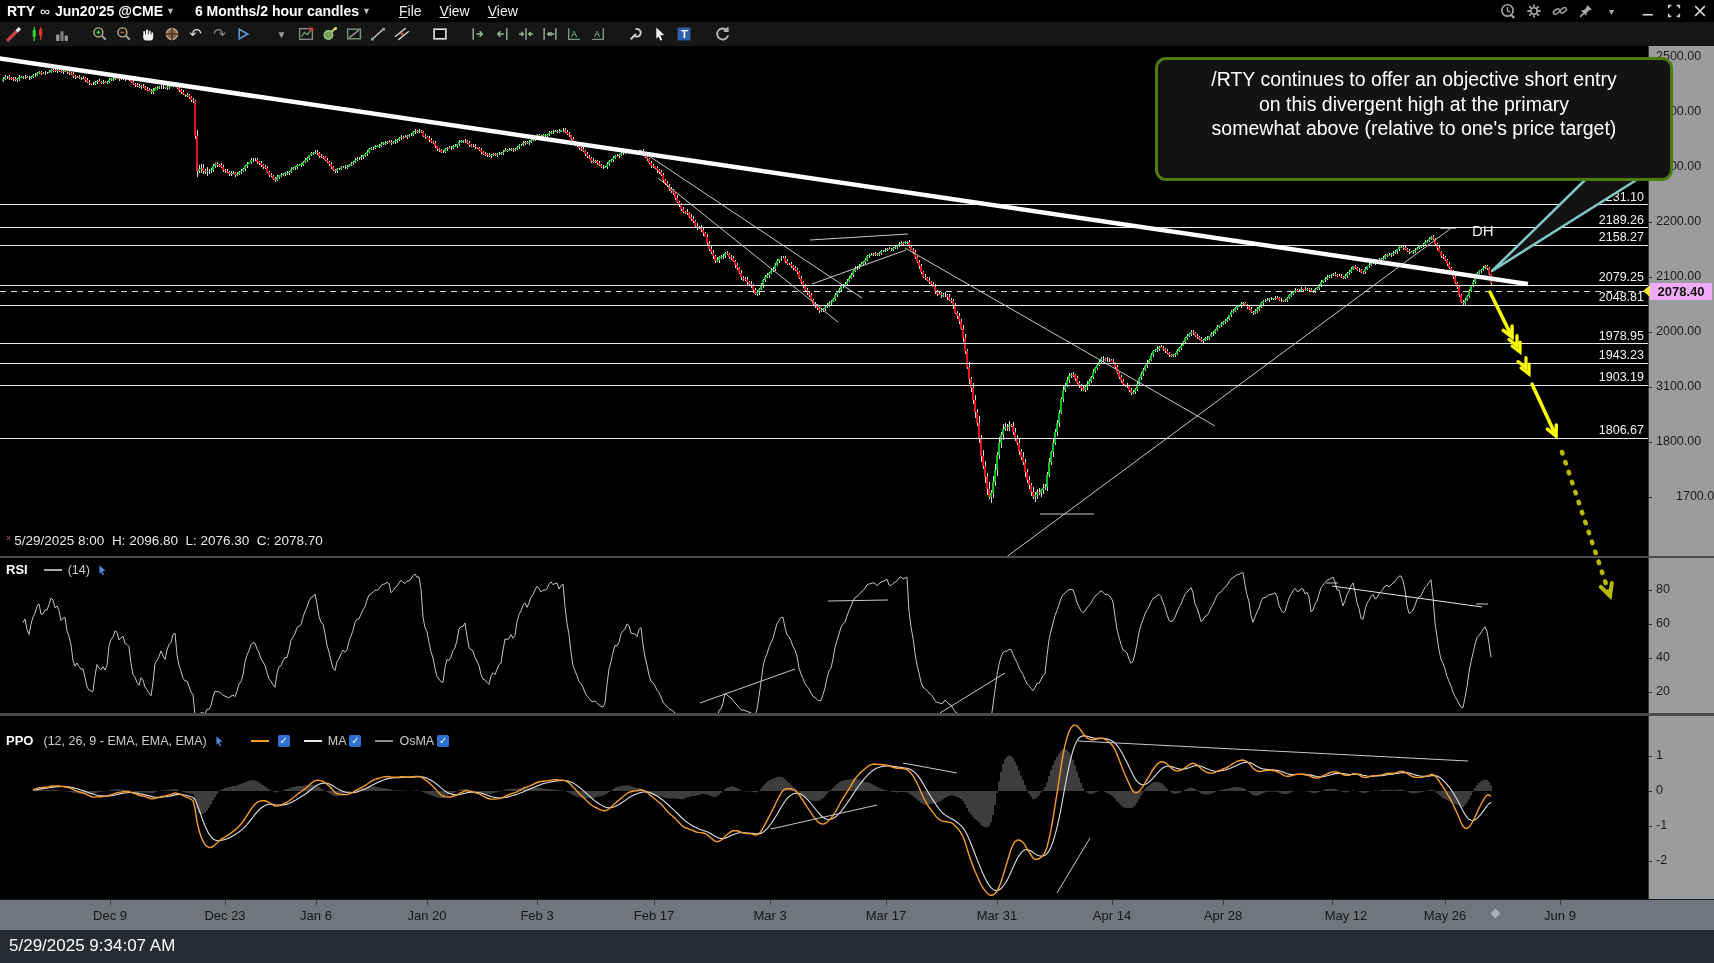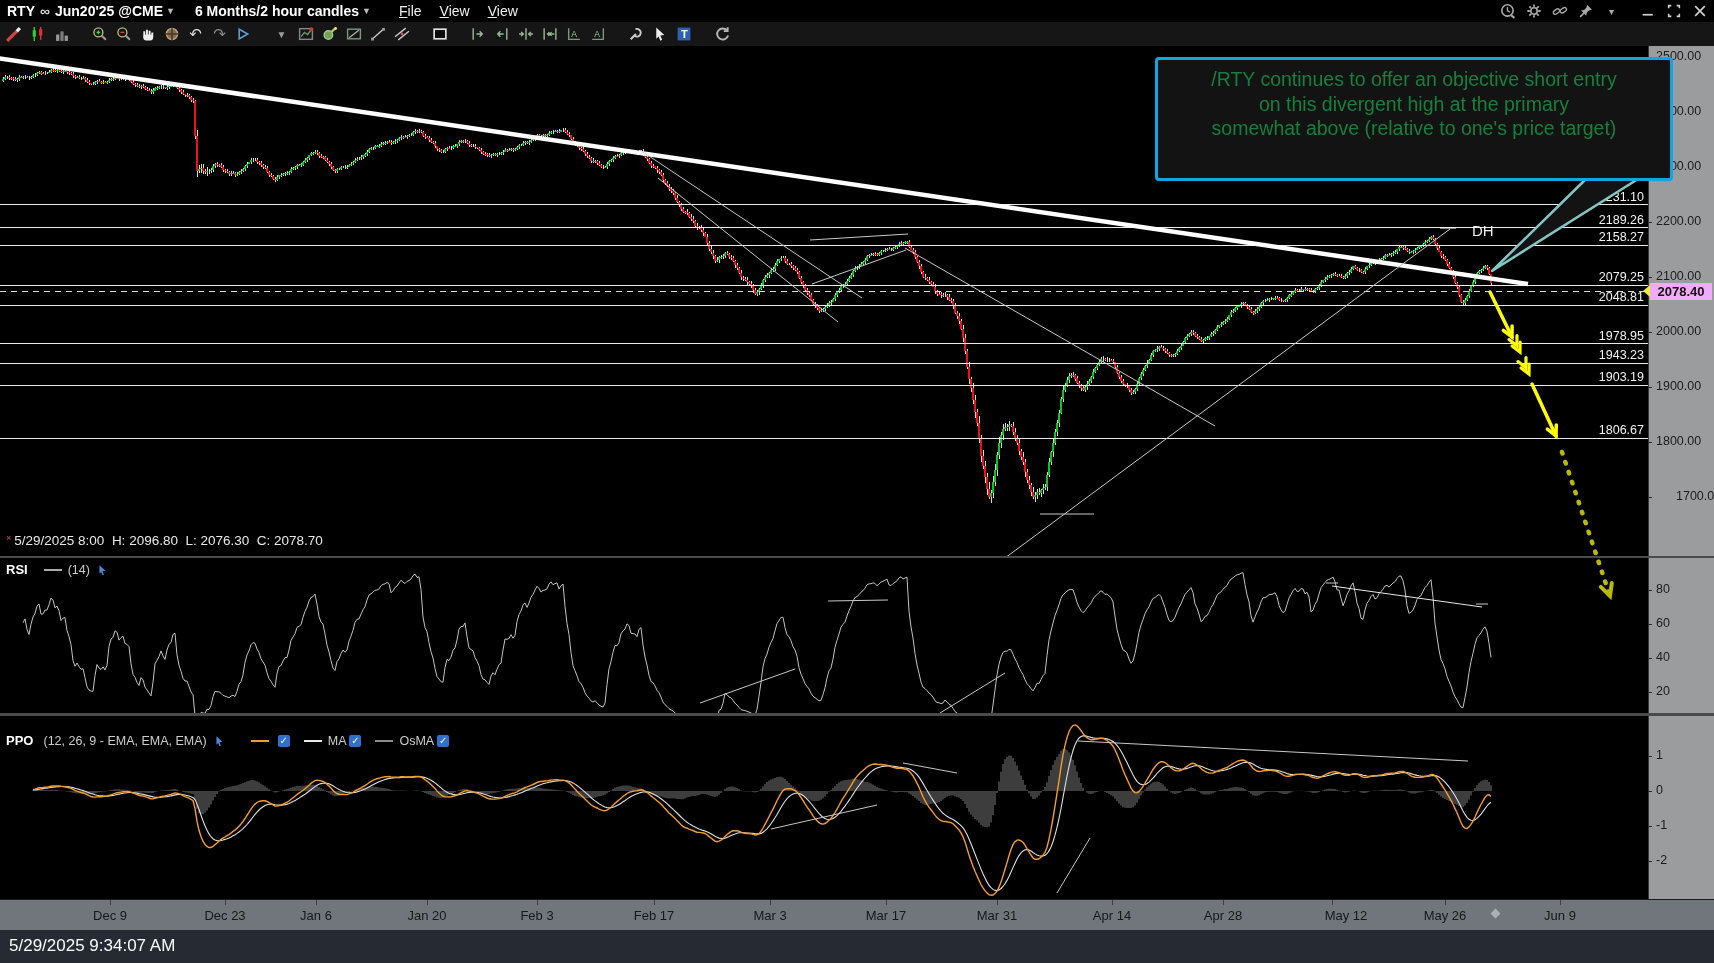--- a/index.html
+++ b/index.html
@@ -42,21 +42,21 @@
     border-top:6.5px solid transparent;border-bottom:6.5px solid transparent;}
   
   .legend{position:absolute;z-index:4;display:flex;align-items:center;color:#ccc;font-size:12.5px;}
   .legend b{color:#fff;font-size:13px;margin-right:10px;}
   .swatch{display:inline-block;width:18px;height:2px;margin:0 6px;}
   .cbx{display:inline-block;width:12px;height:12px;background:#2e6fd0;border-radius:2px;color:#fff;
     font-size:10px;line-height:12px;text-align:center;margin:0 8px 0 3px;}
   .blue-cursor{display:inline-block;margin-left:6px;}
   
   #callout{position:absolute;left:1155px;top:57px;width:518px;height:124px;background:#131313;
-    border:3px solid #0ea5e9;border-radius:4px;z-index:7;color:#15803d;font-size:19.5px;line-height:24.5px;
+    border:3px solid #4d7c0f;border-radius:11px;z-index:7;color:#ffffff;font-size:19.5px;line-height:24.5px;
     text-align:center;padding-top:7px;box-sizing:border-box;}
   
   #xaxis{position:absolute;left:0;top:899px;width:1714px;height:31px;background:#70767b;z-index:3;
     border-top:1px solid #1a1a1a;}
   .xlab{position:absolute;top:8px;color:#16181b;font-size:13px;transform:translateX(-50%);}
   .xtick{position:absolute;top:0;width:1px;height:5px;background:#3c4044;}
   #bar-marker{position:absolute;top:10px;width:7px;height:7px;background:#a9b0b6;transform:rotate(45deg);}
   
   #bottom-bar{position:absolute;left:0;top:930px;width:1714px;height:33px;background:#262b33;z-index:3;}
   #bottom-bar span{position:absolute;left:9px;top:6px;color:#fafafa;font-size:17px;}
@@ -438,21 +438,21 @@
 <div class="axis-lab" style="left: 1656px; top: 104px;">2400.00</div>
 <div class="tickmark" style="top: 112px;"></div>
 <div class="axis-lab" style="left: 1656px; top: 159px;">2300.00</div>
 <div class="tickmark" style="top: 167px;"></div>
 <div class="axis-lab" style="left: 1656px; top: 214px;">2200.00</div>
 <div class="tickmark" style="top: 222px;"></div>
 <div class="axis-lab" style="left: 1656px; top: 269px;">2100.00</div>
 <div class="tickmark" style="top: 277px;"></div>
 <div class="axis-lab" style="left: 1656px; top: 324px;">2000.00</div>
 <div class="tickmark" style="top: 332px;"></div>
-<div class="axis-lab" style="left: 1656px; top: 379px;">1900.00</div>
+<div class="axis-lab" style="left: 1656px; top: 379px;">3100.00</div>
 <div class="tickmark" style="top: 387px;"></div>
 <div class="axis-lab" style="left: 1656px; top: 434px;">1800.00</div>
 <div class="tickmark" style="top: 442px;"></div>
 <div class="axis-lab" style="left: 1656px; top: 489px; margin-left: 20px;">1700.00</div>
 <div class="tickmark" style="top: 497px;"></div>
 <div class="axis-lab" style="left: 1656px; top: 582px;">80</div>
 <div class="tickmark" style="top: 590px;"></div>
 <div class="axis-lab" style="left: 1656px; top: 616px;">60</div>
 <div class="tickmark" style="top: 624px;"></div>
 <div class="axis-lab" style="left: 1656px; top: 650px;">40</div>

